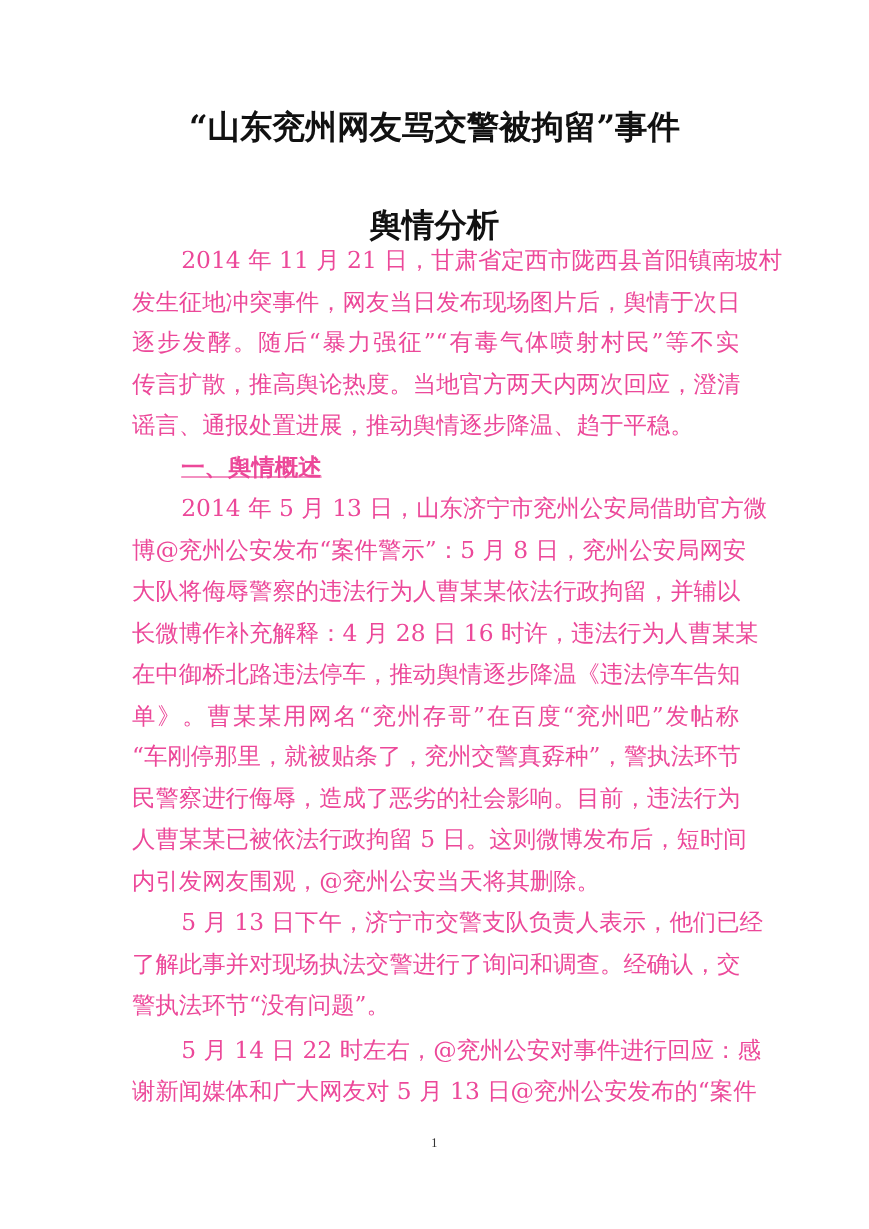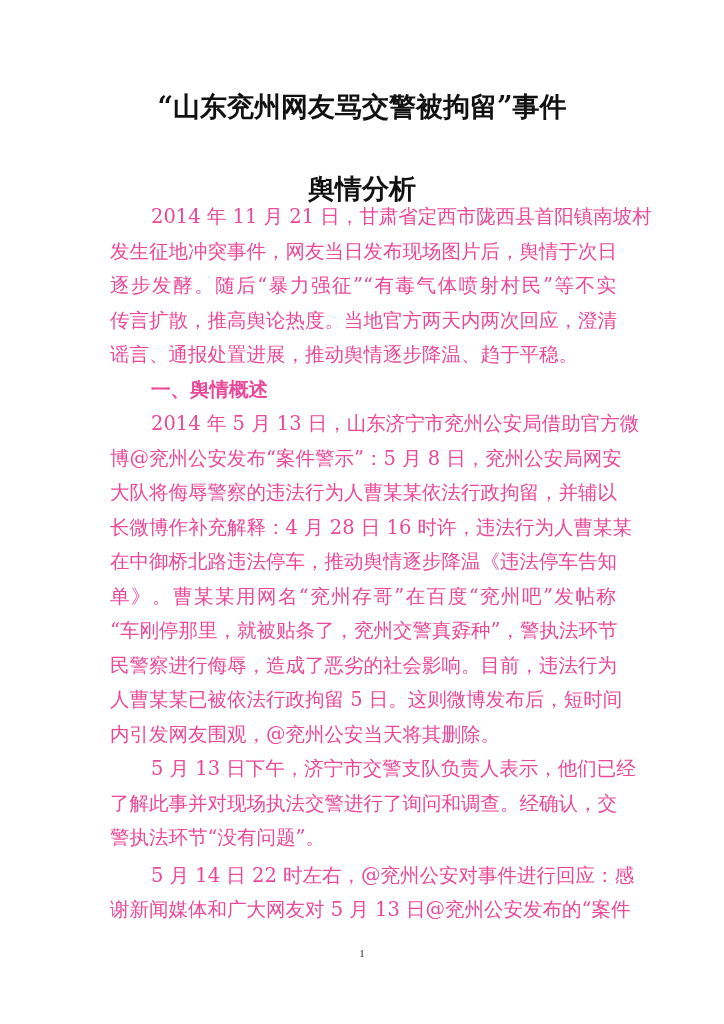--- a/index.html
+++ b/index.html
@@ -17,21 +17,21 @@
       position: absolute; left: 110px; width: 506px;
       font-family: "DejaVu Serif", "Liberation Serif", serif;
       font-size: 19.5px; line-height: 34.5px; color: #ec4899;
       text-align: justify;
     }
     .line { display: block; white-space: nowrap; height: 34.5px; text-align-last: justify; text-align: justify; }
     .line.last { text-align-last: left; }
     .indent { padding-left: 41px; }
     .heading {
       font-family: "DejaVu Sans", "Liberation Sans", sans-serif;
-      font-weight: bold; font-size: 19.5px;
+      font-weight: bold; font-size: 19.5px; text-decoration: underline;
     }
     .gap { height: 3px; }
     .page-number {
       position: absolute; top: 947px; left: 0; width: 724px; text-align: center;
       font-family: "Liberation Serif", serif; font-size: 11px; color: #333;
     }
   </style>
 </head>
 <body>
 

